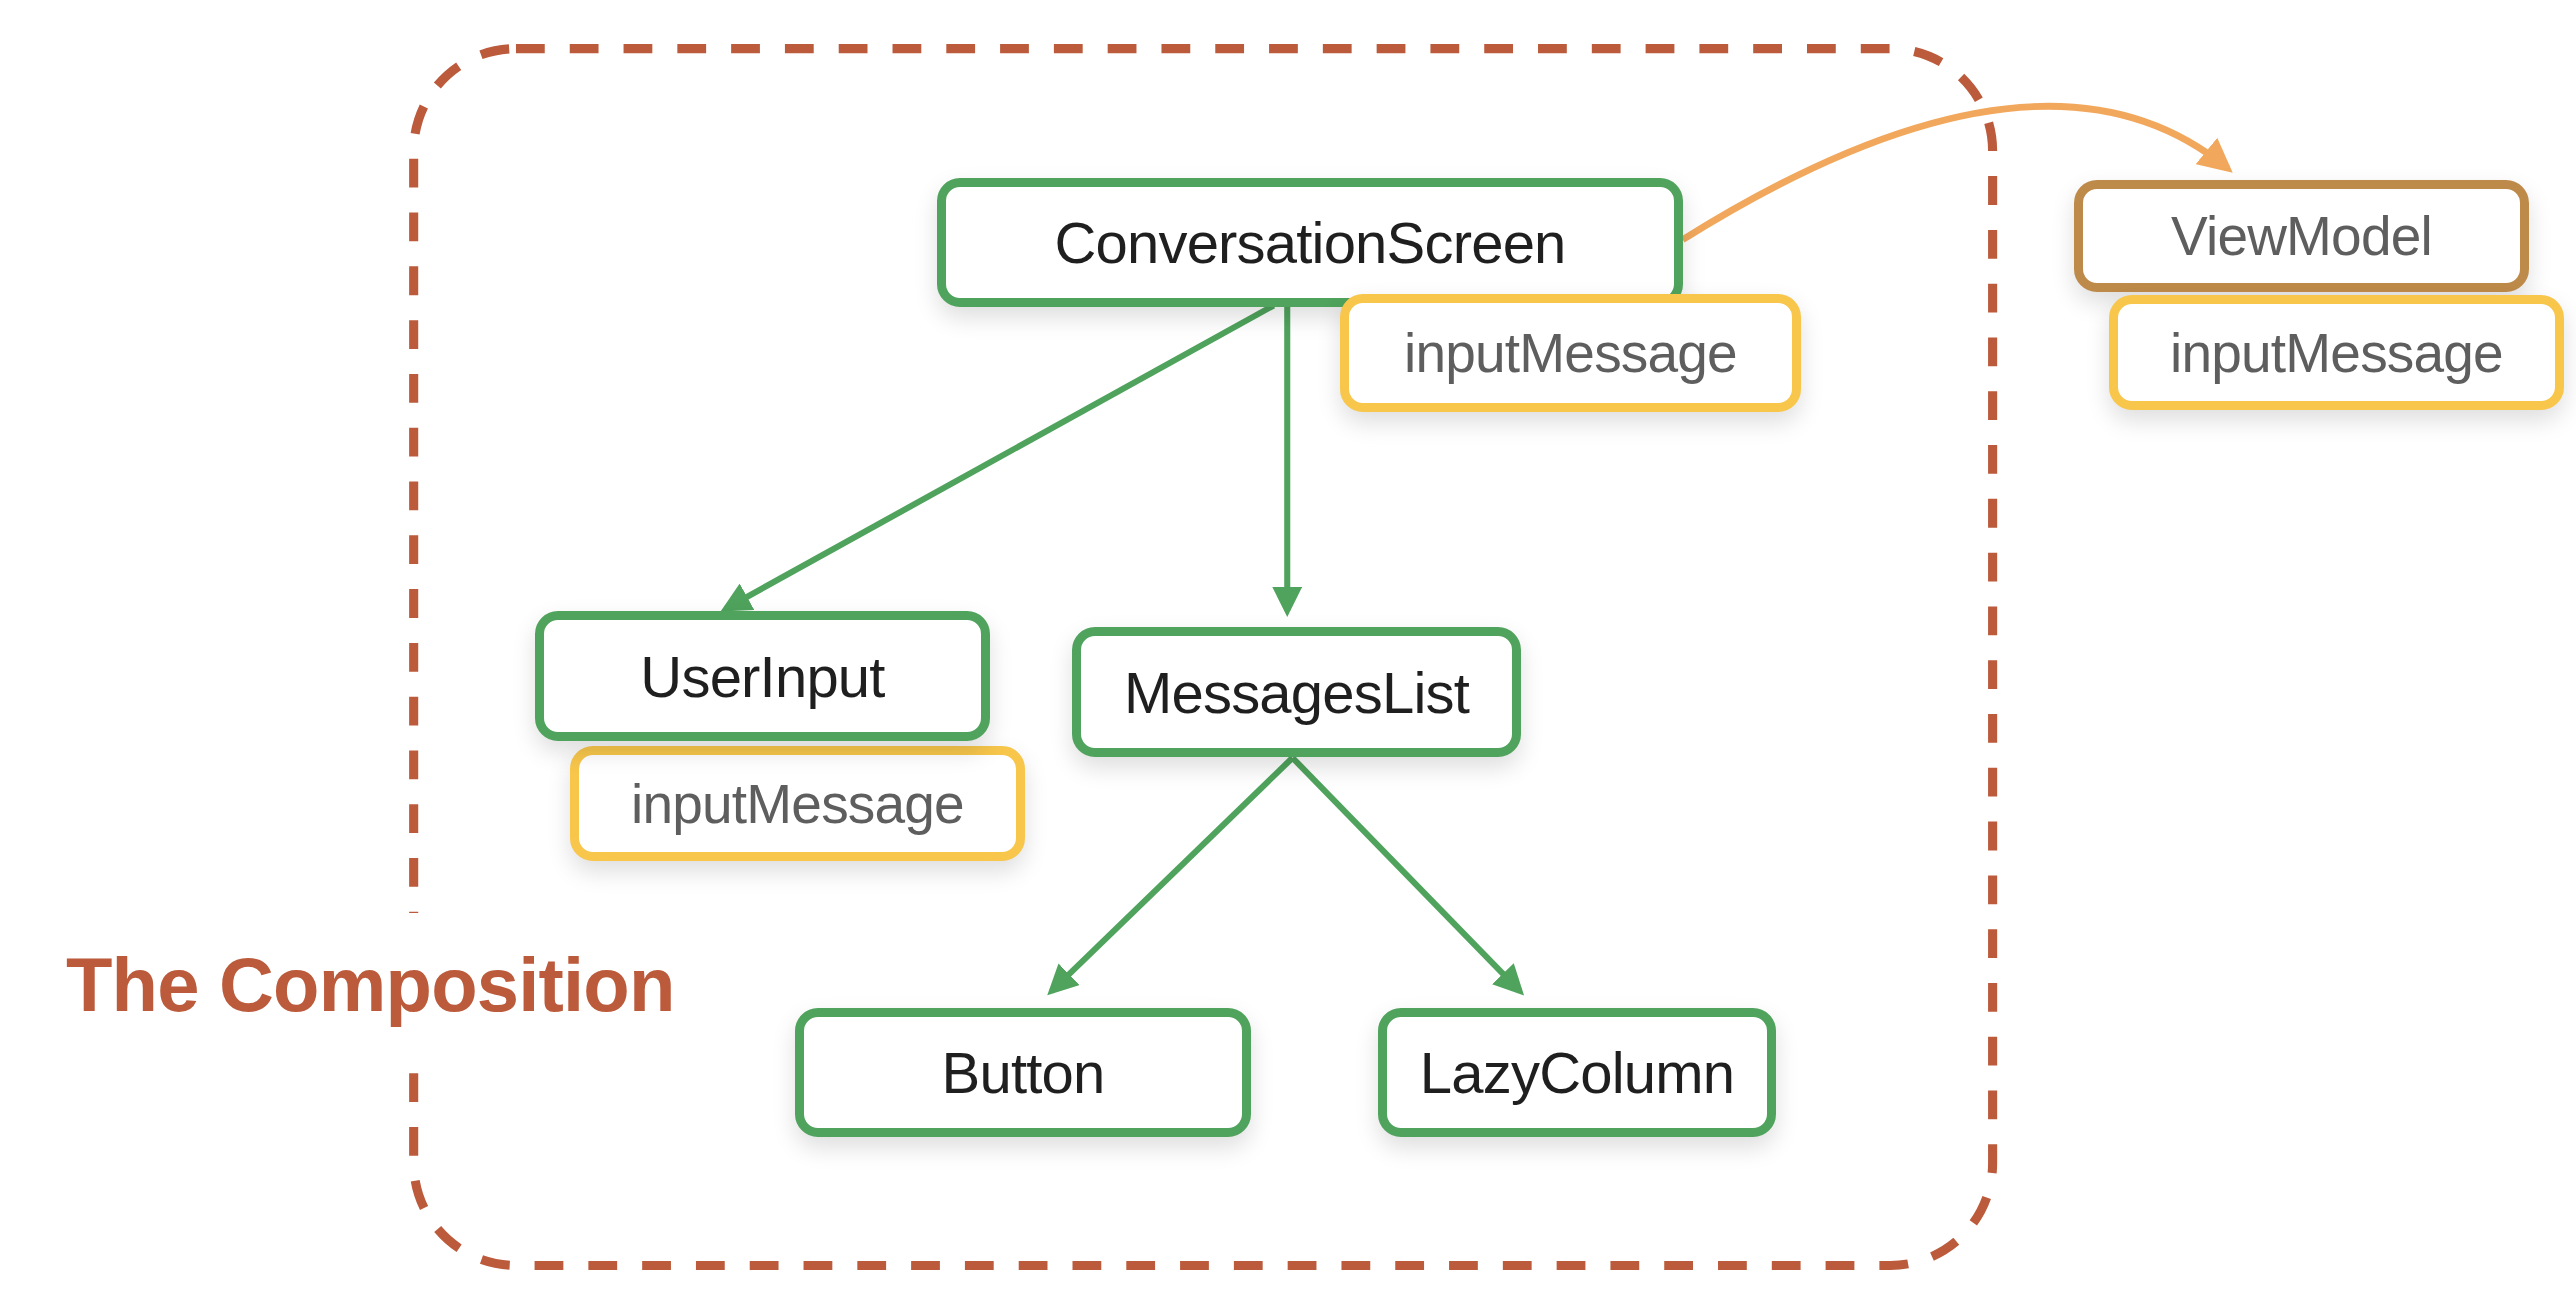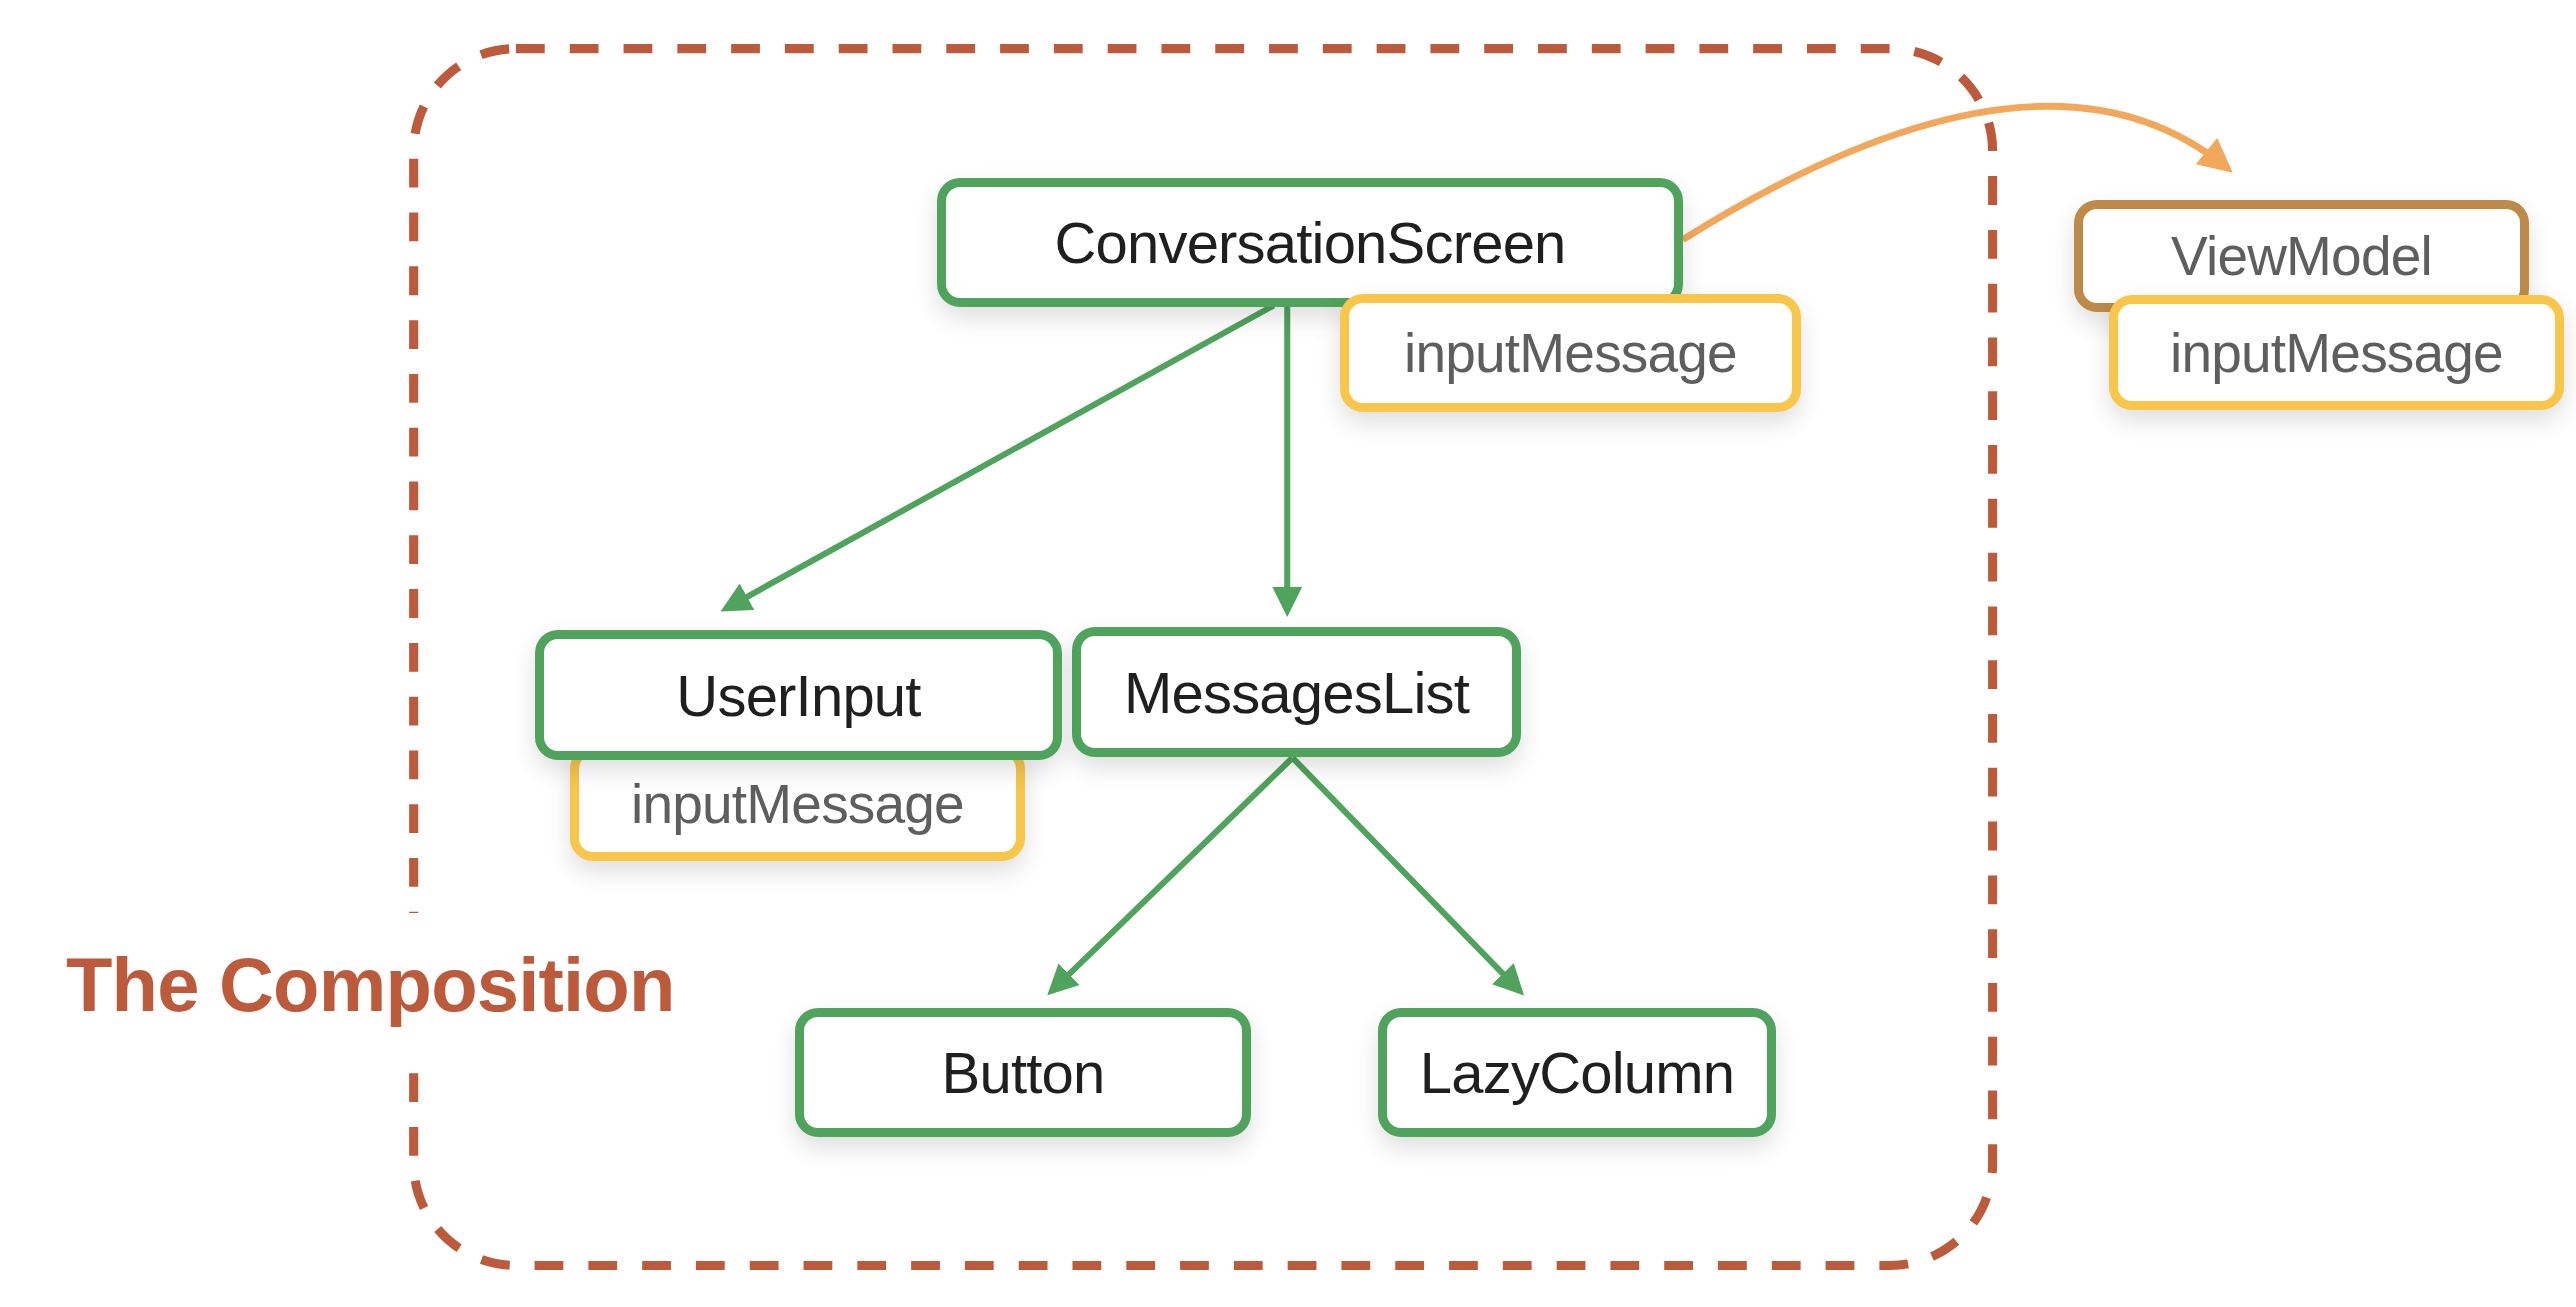--- a/index.html
+++ b/index.html
@@ -53,33 +53,33 @@
     background: var(--node-fill);
     border-radius: 23px;
     display: flex;
     align-items: center;
     justify-content: center;
     box-shadow: 0 10.6px 23px rgba(0,0,0,0.13);
     z-index: 2;
   }
   .node.green  { border: 9.8px solid var(--composable-border); }
   .node.yellow { border: 9.8px solid var(--state-border); margin-left: 35px; }
-  .node.brown  { border: 9.8px solid var(--viewmodel-border); margin-top: 20px; }
+  .node.brown  { border: 9.8px solid var(--viewmodel-border); }
 
   .node .label {
     font-size: 58px;
     letter-spacing: -0.8px;
     color: var(--label-dark);
     white-space: nowrap;
   }
   .node .label.gray { color: var(--label-gray); font-size: 55px; }
 
   .node.cs   { left: 937px; top: 178px;  width: 746px; height: 129px; z-index: 2; }
   .node.im1  { left: 1305px; top: 294px;  width: 461px; height: 118px; z-index: 3; }
-  .node.ui   { left: 535px;  top: 630px;  width: 527px; height: 130px; z-index: 3; }
+  .node.ui   { left: 535px;  top: 611px;  width: 455px; height: 130px; z-index: 3; }
   .node.im2  { left: 535px;  top: 746px;  width: 455px; height: 115px; z-index: 2; }
   .node.ml   { left: 1072px; top: 627px;  width: 449px; height: 130px; }
   .node.btn  { left: 795px; top: 1008px; width: 456px; height: 129px; }
   .node.lc   { left: 1378px; top: 1008px; width: 398px; height: 129px; }
   .node.vm   { left: 2074px; top: 180px;  width: 455px; height: 112px; z-index: 2; }
   .node.im3  { left: 2074px; top: 295px;  width: 455px; height: 115px; z-index: 3; }
 
   .diagram-title {
     position: absolute;
     left: 47px;

